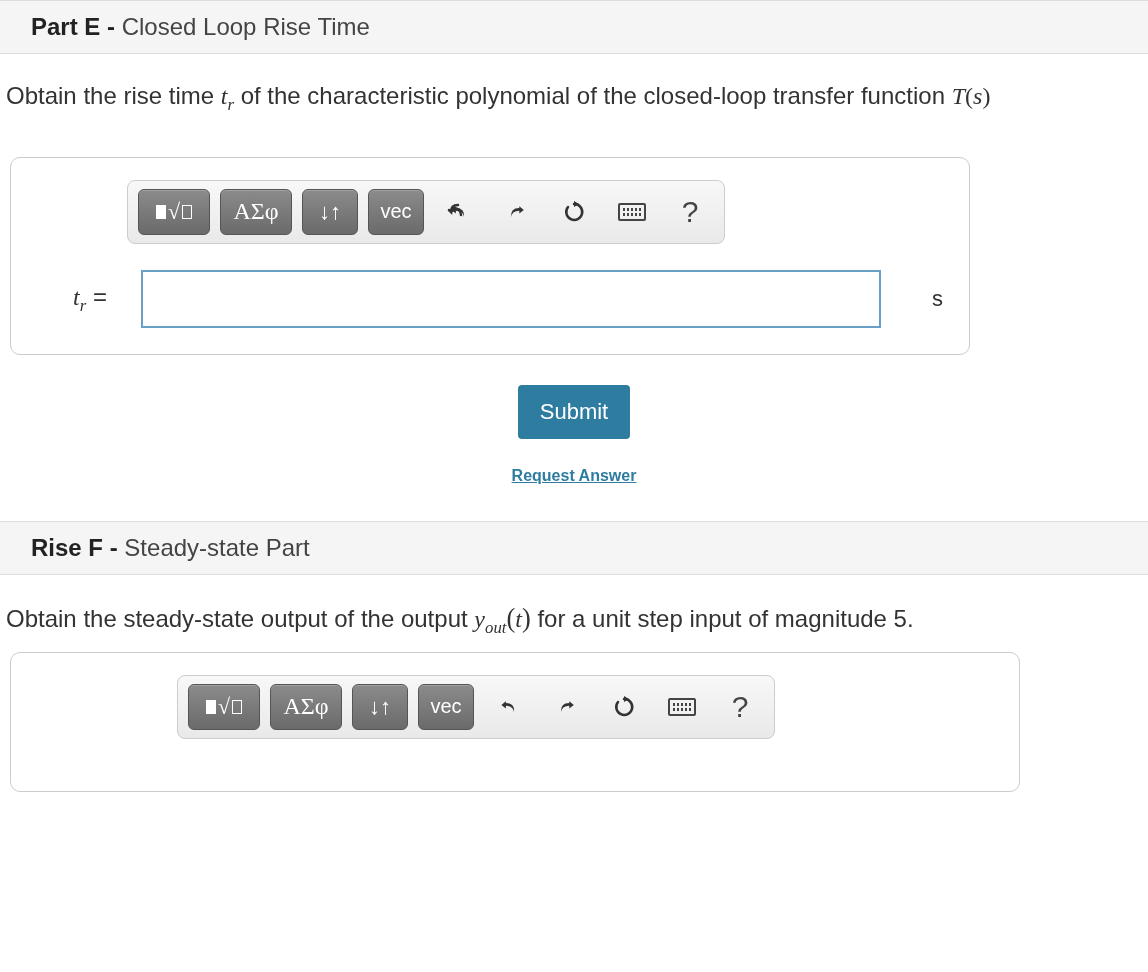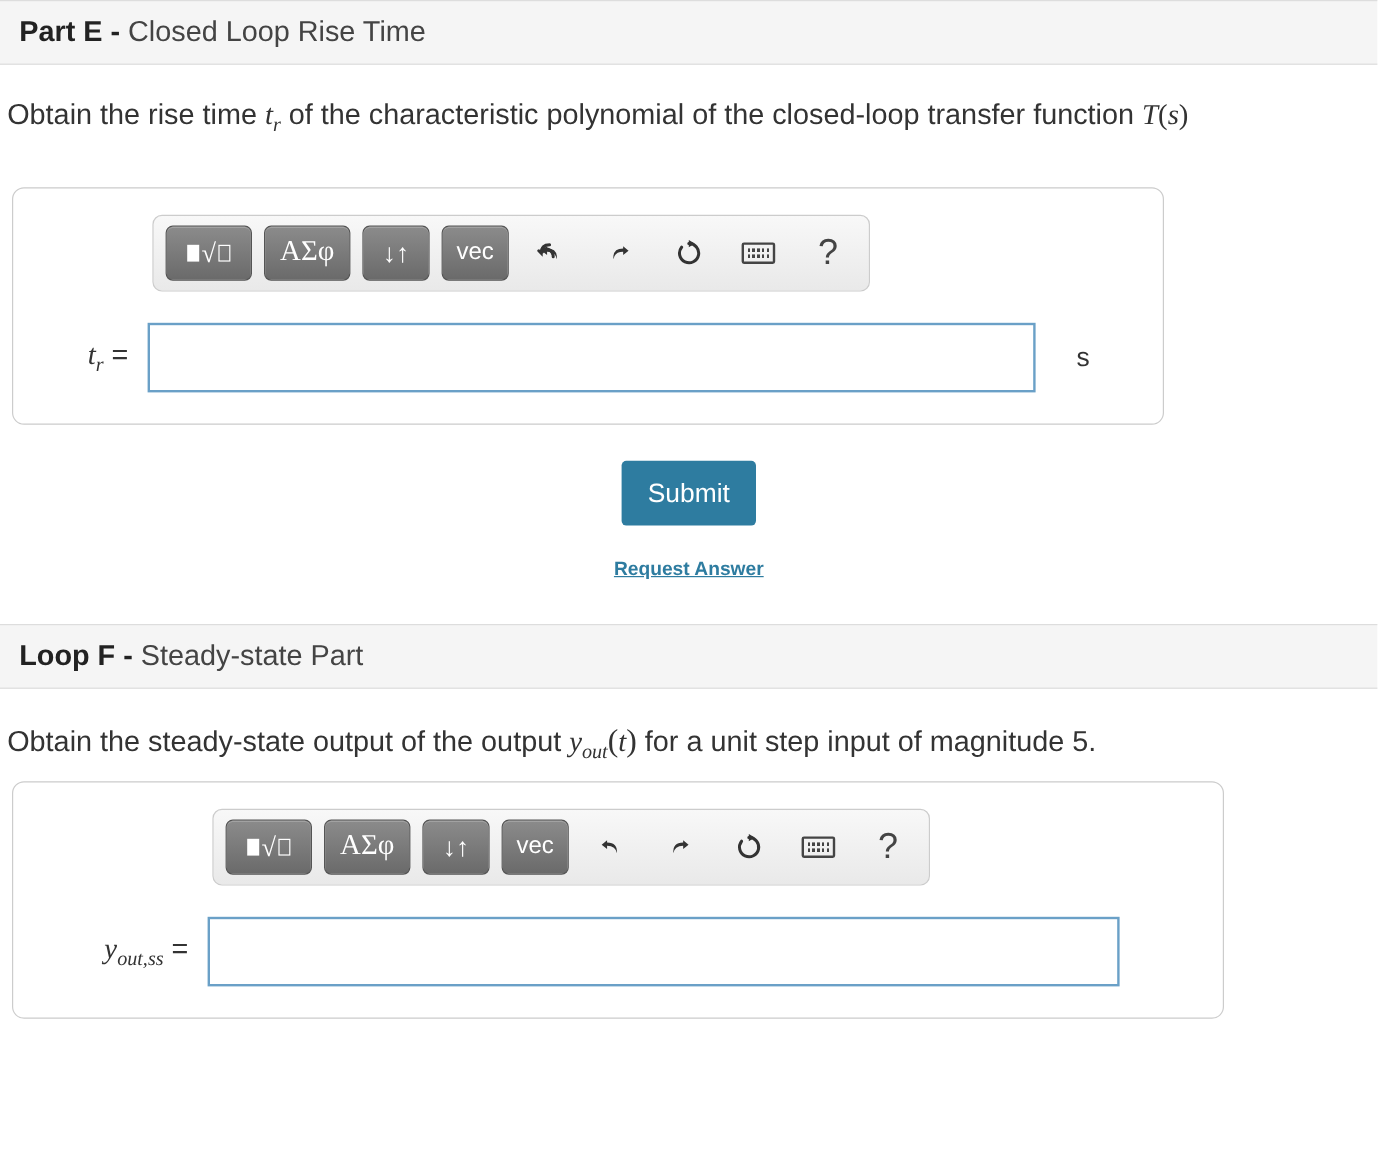--- a/index.html
+++ b/index.html
@@ -9,21 +9,21 @@
     font-family: Arial, Helvetica, sans-serif;
     font-size: 22px;
     color: #333;
     background: #fff;
     width: 1148px;
   }
   .part-header {
     background: #f5f5f5;
     border-top: 1px solid #ddd;
     border-bottom: 1px solid #ddd;
-    padding: 12px 16px;
+    padding: 12px 31px;
     font-size: 24px;
     color: #444;
   }
   .part-header .bold { font-weight: bold; color: #222; }
   .prompt {
     padding: 24px 21px 40px 6px;
     font-size: 24px;
     color: #333;
     line-height: 1.5;
   }
@@ -92,20 +92,21 @@
     justify-content: center;
     color: #444;
     font-size: 24px;
     cursor: pointer;
   }
   .tool-plain.help { font-size: 30px; font-weight: normal; }
   .input-row {
     display: flex;
     align-items: center;
     gap: 16px;
+    justify-content: space-between;
   }
   .lhs-label {
     min-width: 70px;
     text-align: right;
     font-size: 24px;
   }
   .lhs-label.wide { min-width: 120px; }
   .answer-input {
     border: 2px solid #6aa0c7;
     height: 58px;
@@ -233,21 +234,21 @@
     <div class="unit">s</div>
   </div>
 </div>
 
 <div class="actions">
   <button class="submit-btn">Submit</button>
   <a class="request-link">Request Answer</a>
 </div>
 
 <div class="part-header">
-  <span class="bold">Loop F -</span><span> Steady-state Part</span>
+  <span class="bold">Rise F -</span><span> Steady-state Part</span>
 </div>
 
 <div class="prompt" style="padding-bottom:12px;">
   <span>Obtain the steady-state output of the output </span>
   <span class="mathvar"><span>y</span><span class="sub">out</span></span><span class="paren" style="font-size:1.1em;">(</span><span class="mathvar">t</span><span class="paren" style="font-size:1.1em;">)</span>
   <span> for a unit step input of magnitude 5.</span>
 </div>
 
 <div class="answer-box" style="width:1010px;">
   <div class="toolbar-row" style="margin-left:140px;">
@@ -277,19 +278,13 @@
             <path d="M12 4 A8 8 0 1 1 6 7" fill="none" stroke="#333" stroke-width="2.5" stroke-linecap="round"></path>
             <path d="M12 1 L12 7 L17 4 Z" fill="#333"></path>
           </svg>
       </div>
       <div class="tool-plain">
         <div class="keyboard-icon"></div>
       </div>
       <div class="tool-plain help">?</div>
     </div>
   </div>
-  <div class="input-row">
-    <div class="lhs-label wide">
-      <span class="mathvar">y</span><span class="sub">out,ss</span><span> =</span>
-    </div>
-    <div class="answer-input" style="width:760px;"></div>
-  </div>
 </div>
 
 </body></html>

